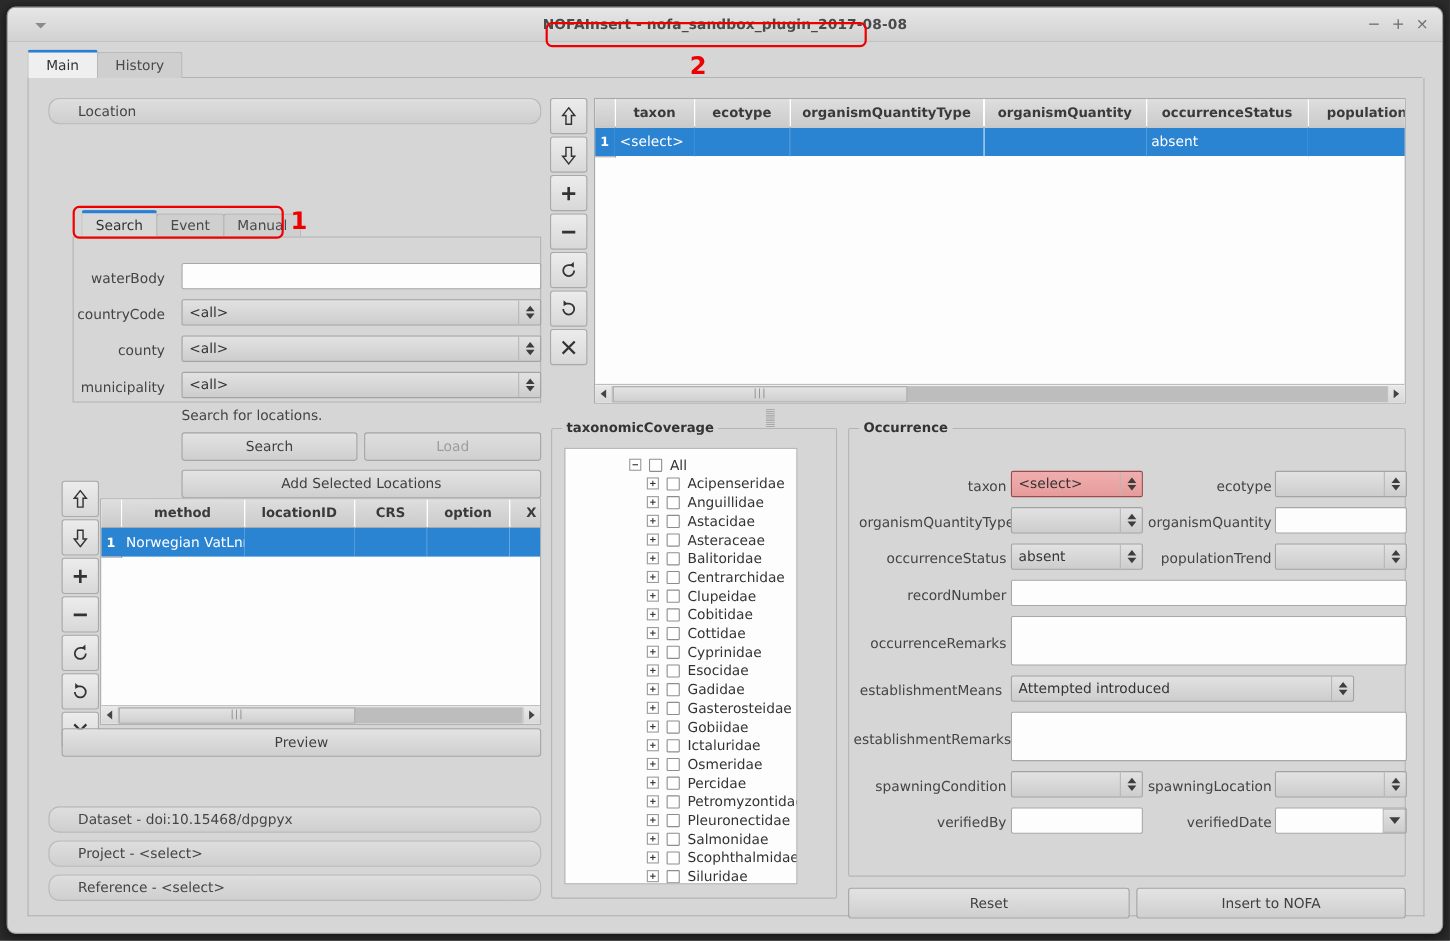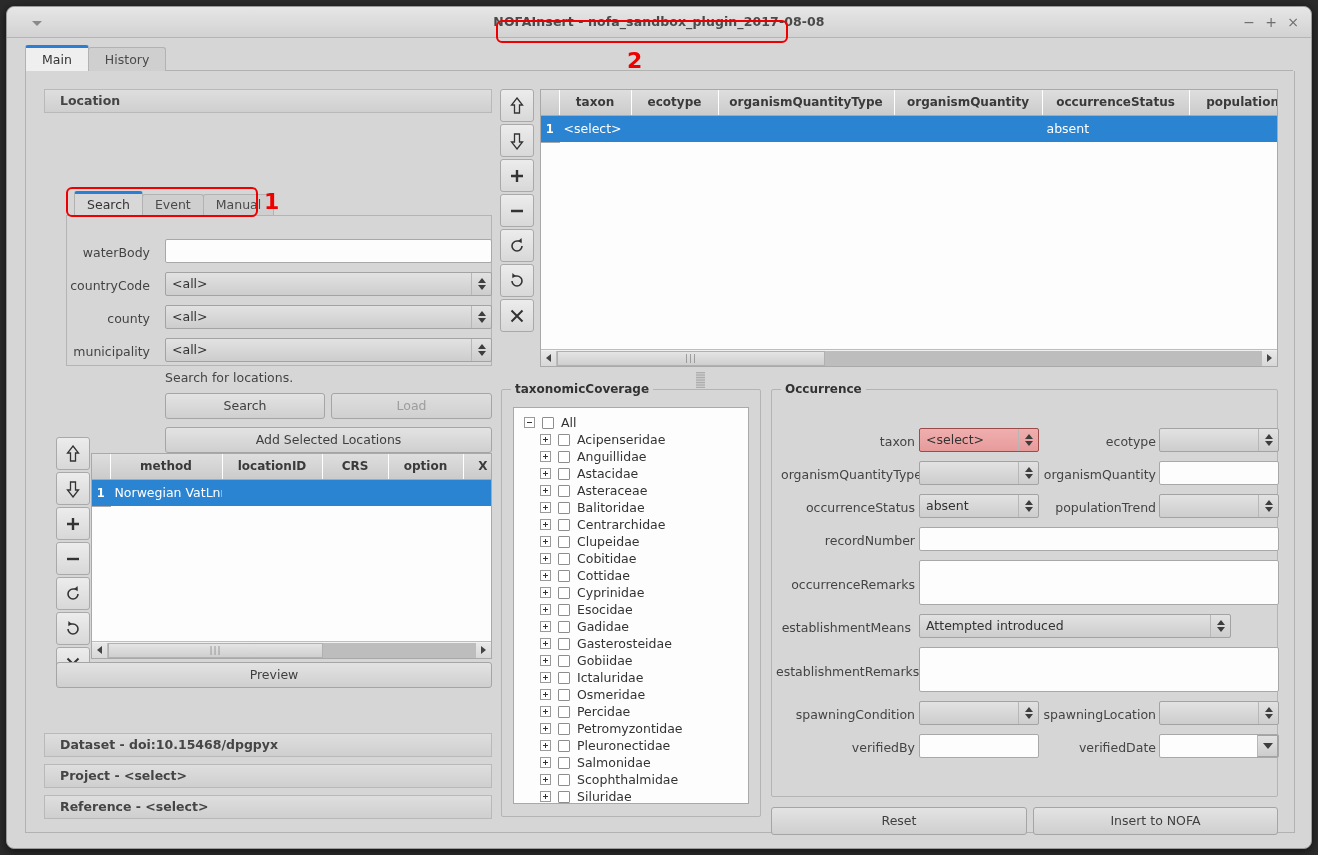--- a/index.html
+++ b/index.html
@@ -133,28 +133,27 @@
     top: -8px; left: 9px;
     background: #d6d6d6;
     padding: 0 4px;
     font-weight: bold;
     font-size: 12px;
     color: #333;
   }
   .section-header {
     background: linear-gradient(#dedede,#cfcfcf);
     border: 1px solid #b9b9b9;
-    border-radius: 0;
+    border-radius: 10px;
     height: 24px;
     line-height: 22px;
-    padding-left: 15px;
+    padding-left: 26px;
     font-size: 12.5px;
     color: #454545;
     cursor: default;
-    font-weight: bold;
   }
   .lbl {
     font-size: 12.5px;
     color: #444;
     text-align: right;
     white-space: nowrap;
   }
   .textinput {
     background: #fdfdfd;
     border: 1px solid #a8a8a8;
@@ -642,21 +641,21 @@
         <div class="arrow right">
             <i></i>
           </div>
       </div>
     </div>
     <div class="vgrip" style="left:670px;top:300px;">||||||||||</div>
 
     <div class="groupbox" style="left:475px;top:318px;width:260px;height:428px;">
       <div class="gb-title">taxonomicCoverage</div>
     </div>
-    <div class="tree" style="left:487px;top:336px;width:236px;height:397px;">
+    <div class="tree" style="left:487px;top:336px;width:212px;height:397px;padding-left:48px;">
       <div class="tree-row">
         <span class="expander"></span>
         <span class="cbox"></span>
         <span>All</span>
       </div>
       <div id="tree-children">
           <div class="tree-row child">
             <span class="expander plus"></span>
             <span class="cbox"></span>
             <span>Acipenseridae</span>

